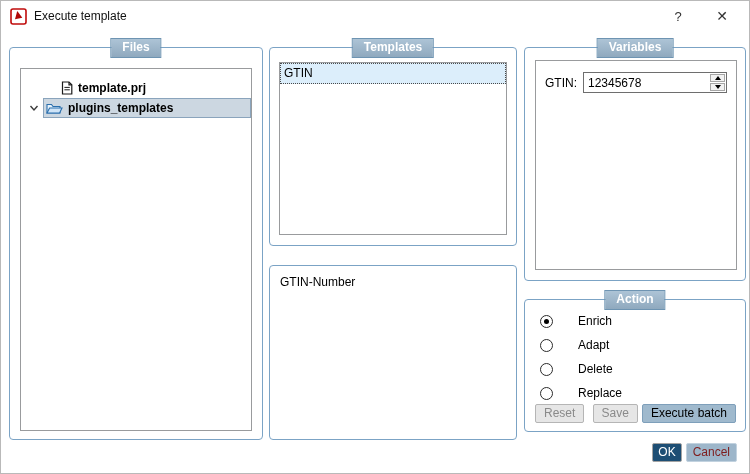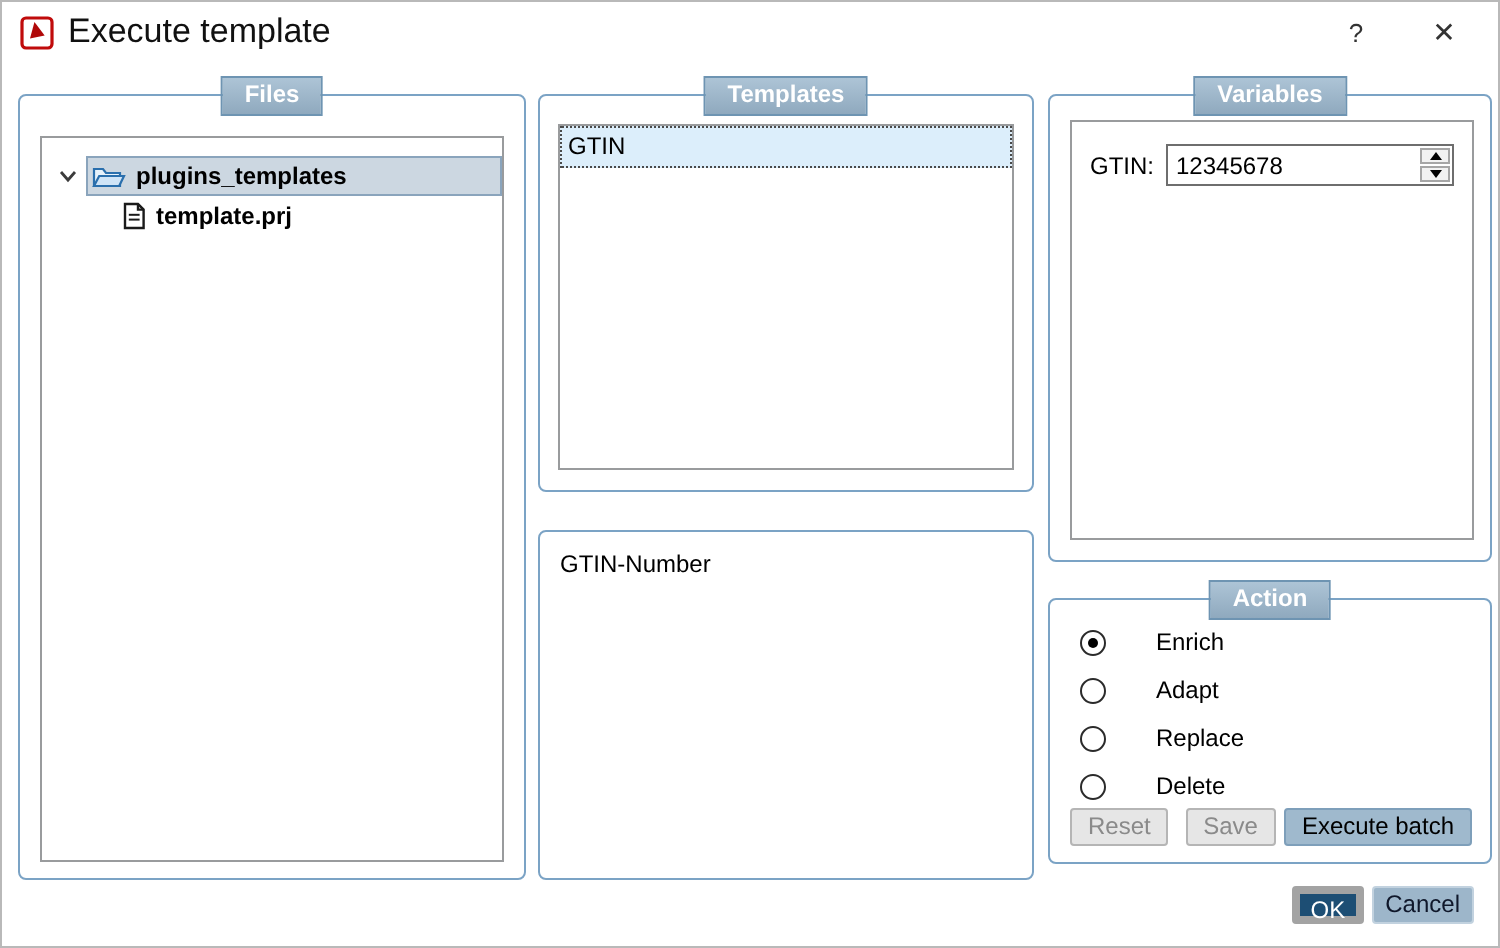--- a/index.html
+++ b/index.html
@@ -18,21 +18,21 @@
     overflow: hidden;
   }
   
   .titlebar {
     position: absolute; left: 0; top: 0; right: 0; height: 30px;
     display: flex; align-items: center;
     padding: 0 16px 0 9px;
     background: #ffffff;
   }
   .app-icon { width: 17px; height: 17px; display: block; }
-  .title-text { margin-left: 7px; font-size: 17px; color: #111; }
+  .title-text { margin-left: 7px; font-size: 12px; color: #111; }
   .titlebar-spacer { flex: 1; }
   .tb-btn {
     width: 22px; height: 22px; display: flex; align-items: center; justify-content: center;
     color: #333; font-size: 14px; cursor: default; user-select: none;
   }
   .tb-btn.help { margin-right: 22px; font-size: 13px; }
   .tb-btn.close { font-size: 14px; }
   
   .groupbox {
     position: absolute;
@@ -129,64 +129,64 @@
   .btn.primary-light {
     background: #9fb9cd; border: 1px solid #7e9fba; color: #000000;
   }
   .action-spacer { flex: 1; }
   .btn + .btn { margin-left: 4px; }
   
   .footer-buttons {
     position: absolute; right: 12px; bottom: 11px;
     display: flex; align-items: center;
   }
-  .btn.ok { background: #1d4e74; border: 4px solid #a3a3a3; color: #fff; padding: 0 5px; }
-  .btn.cancel { background: #9db6ca; border: 1px solid #c2d2df; color: #0f172a; padding: 0 6px; }
+  .btn.ok { background: #1d4e74; border: 1px solid #a3a3a3; color: #fff; padding: 0 5px; }
+  .btn.cancel { background: #9db6ca; border: 1px solid #c2d2df; color: #7f1d1d; padding: 0 6px; }
 </style>
 </head>
 <body>
 
 <div class="dialog">
 
   <div class="titlebar">
     <svg class="app-icon" viewBox="0 0 17 17">
       <rect x="1" y="1" width="15" height="15" rx="2" fill="#ffffff" stroke="#c00b0b" stroke-width="1.6"></rect>
       <path d="M5 4 L12.5 8 L6.5 12.5 Z" fill="#b00909" transform="rotate(25 8.5 8.5)"></path>
     </svg>
     <span class="title-text">Execute template</span>
     <span class="titlebar-spacer"></span>
     <span class="tb-btn help">?</span>
     <span class="tb-btn close">✕</span>
   </div>
 
   <div class="groupbox group-files">
     <div class="group-caption">Files</div>
     <div class="tree-container">
+      <div class="tree-row child">
+        <svg class="tree-icon" width="12" height="14" viewBox="0 0 12 14">
+          <path d="M1.5 1 L8 1 L10.8 3.8 L10.8 13 L1.5 13 Z" fill="#ffffff" stroke="#1a1a1a" stroke-width="1.2"></path>
+          <path d="M8 1 L8 3.8 L10.8 3.8" fill="none" stroke="#1a1a1a" stroke-width="1.2"></path>
+          <line x1="3.4" y1="6.4" x2="8.8" y2="6.4" stroke="#1a1a1a" stroke-width="1"></line>
+          <line x1="3.4" y1="8.8" x2="8.8" y2="8.8" stroke="#1a1a1a" stroke-width="1"></line>
+        </svg>
+        <span class="tree-label">template.prj</span>
+      </div>
       <div class="tree-row root">
         <span class="chevron-box">
           <svg width="10" height="10" viewBox="0 0 10 10">
             <polyline points="1.5,3 5,7 8.5,3" fill="none" stroke="#3c3c3c" stroke-width="1.4"></polyline>
           </svg>
         </span>
         <span class="tree-selection">
           <svg class="tree-icon" width="17" height="14" viewBox="0 0 17 14">
             <path d="M1 3.5 L5.5 3.5 L7 5.5 L14 5.5 L14 12 L1 12 Z" fill="#e7f2fb" stroke="#2a6fad" stroke-width="1.1"></path>
             <path d="M3.6 7 L16 7 L13.6 12 L1 12 Z" fill="#cfe4f7" stroke="#2a6fad" stroke-width="1.1"></path>
           </svg>
           <span class="tree-label">plugins_templates</span>
         </span>
-      </div>
-      <div class="tree-row child">
-        <svg class="tree-icon" width="12" height="14" viewBox="0 0 12 14">
-          <path d="M1.5 1 L8 1 L10.8 3.8 L10.8 13 L1.5 13 Z" fill="#ffffff" stroke="#1a1a1a" stroke-width="1.2"></path>
-          <path d="M8 1 L8 3.8 L10.8 3.8" fill="none" stroke="#1a1a1a" stroke-width="1.2"></path>
-          <line x1="3.4" y1="6.4" x2="8.8" y2="6.4" stroke="#1a1a1a" stroke-width="1"></line>
-          <line x1="3.4" y1="8.8" x2="8.8" y2="8.8" stroke="#1a1a1a" stroke-width="1"></line>
-        </svg>
-        <span class="tree-label">template.prj</span>
       </div>
     </div>
   </div>
 
   <div class="groupbox group-templates">
     <div class="group-caption">Templates</div>
     <div class="list-container">
       <div class="list-item">GTIN</div>
     </div>
   </div>
@@ -221,25 +221,25 @@
       <div class="radio-row">
         <span class="radio checked"></span>
         <span class="radio-label">Enrich</span>
       </div>
       <div class="radio-row">
         <span class="radio"></span>
         <span class="radio-label">Adapt</span>
       </div>
       <div class="radio-row">
         <span class="radio"></span>
+        <span class="radio-label">Delete</span>
+      </div>
+      <div class="radio-row">
+        <span class="radio"></span>
         <span class="radio-label">Replace</span>
-      </div>
-      <div class="radio-row">
-        <span class="radio"></span>
-        <span class="radio-label">Delete</span>
       </div>
     </div>
     <div class="action-buttons">
       <span class="btn disabled">Reset</span>
       <span class="action-spacer"></span>
       <span class="btn disabled">Save</span>
       <span class="btn primary-light">Execute batch</span>
     </div>
   </div>
 

